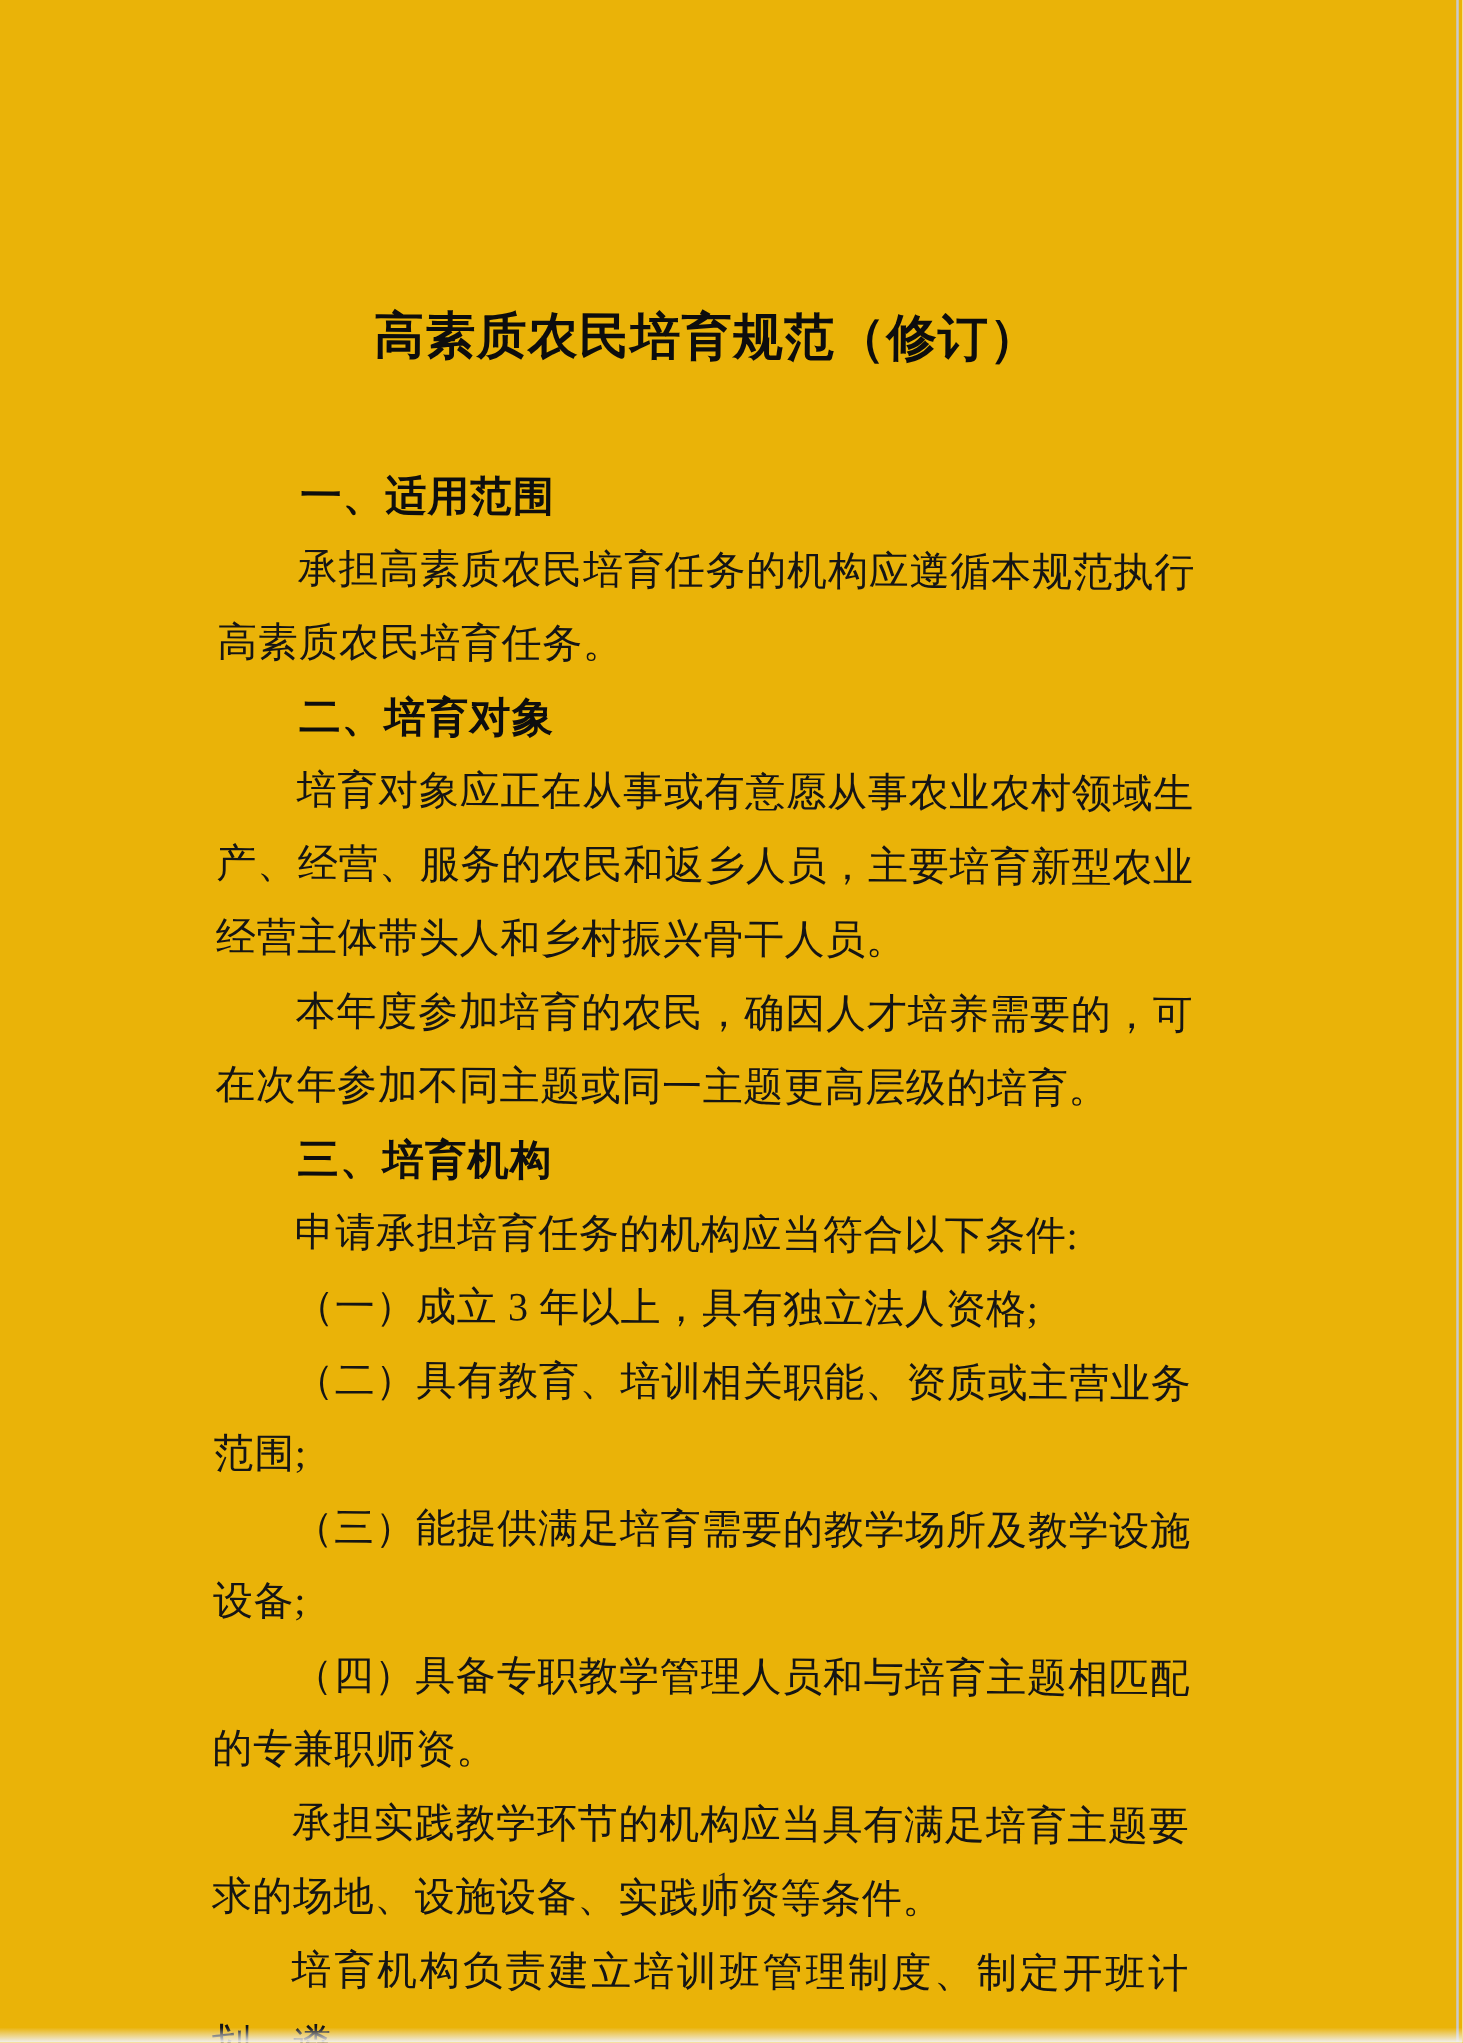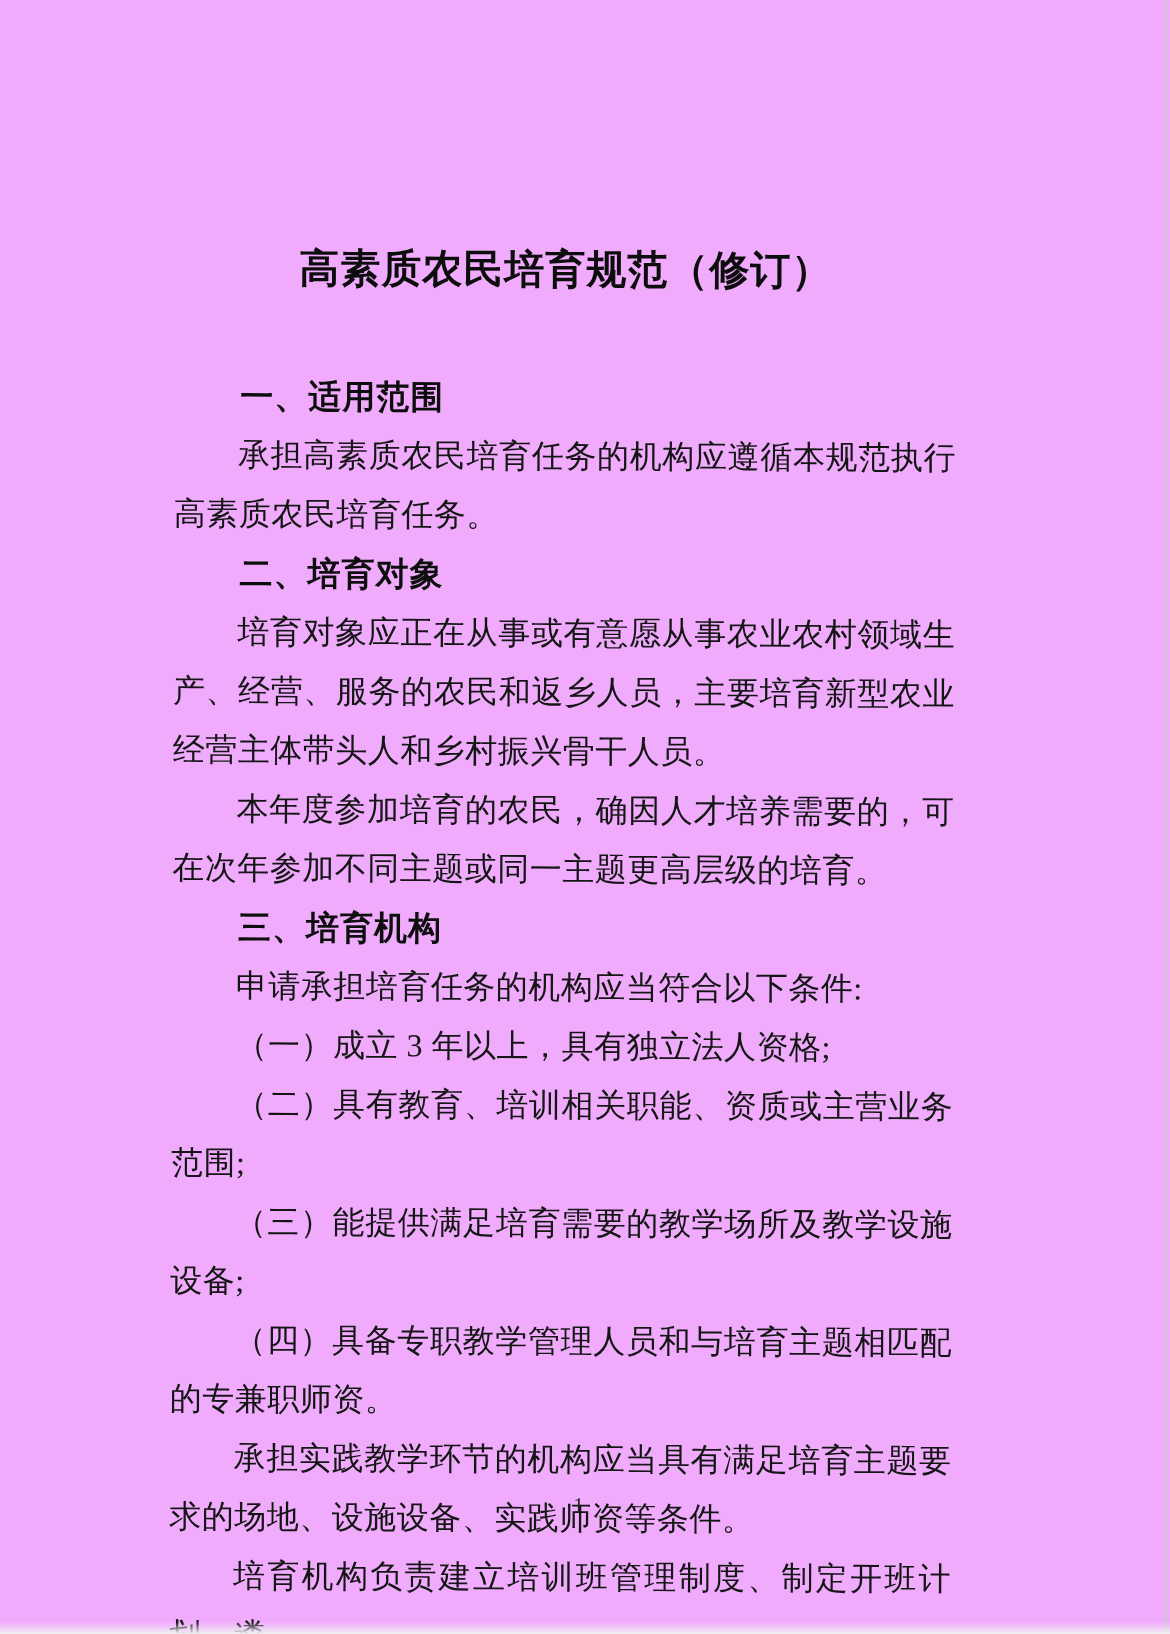--- a/index.html
+++ b/index.html
@@ -5,21 +5,21 @@
   html, body {
     margin: 0;
     padding: 0;
     background: #ffffff;
   }
   .page {
     position: relative;
     width: 1170px;
     height: 1634px;
     margin: 0 auto;
-    background: #f0abfc;
+    background: #eab308;
     overflow: hidden;
     font-family: "Liberation Serif", "DejaVu Serif", serif;
     color: #151515;
   }
   
   .sheet {
     position: absolute;
     inset: 0;
     transform: rotate(0.25deg);
     transform-origin: 50% 0;

